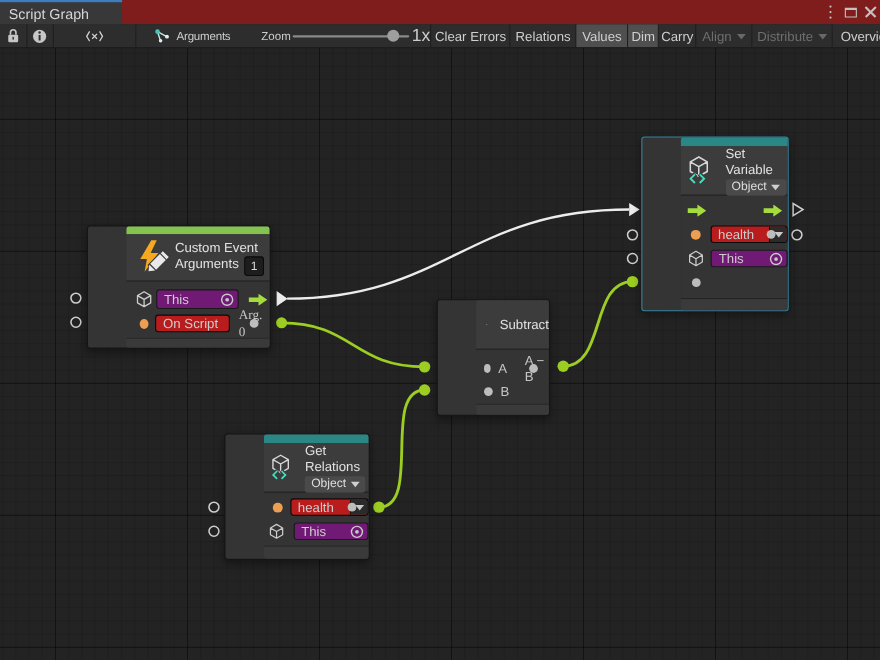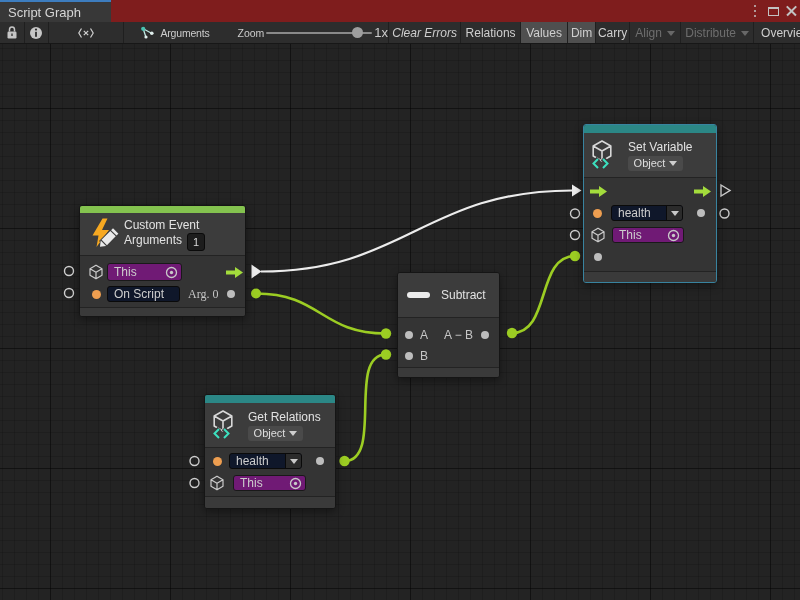--- a/index.html
+++ b/index.html
@@ -34,49 +34,49 @@
   .tb-btn.on { background:#4f4f4f; }
   .tb-btn.disabled { color:#6e6e6e; }
   .caret { width:0; height:0; border-left:4px solid transparent; border-right:4px solid transparent;
            border-top:5px solid #999; margin-left:5px; margin-top:1px; }
   .tb-btn.disabled .caret { border-top-color:#686868; }
   .go-wrap { display:flex; align-items:center; margin-left:16px; }
   .go-label { margin-left:6px; font-size:10.5px; letter-spacing:-0.2px; color:#cccccc; }
   .zoom-label { margin-left:28px; font-size:10.5px; color:#cccccc; }
   .zoom-track { position:relative; width:106px; height:2px; background:#8a8a8a; border-radius:1px; margin-left:2px; }
   .zoom-thumb { position:absolute; top:-4.5px; left:86px; width:11px; height:11px; border-radius:50%; background:#9e9e9e; }
-  .zoom-value { margin-left:2px; font-size:13px; color:#cccccc; margin-right:0; }
+  .zoom-value { margin-left:2px; font-size:16px; color:#cccccc; margin-right:0; }
 
   
   .canvas { position:absolute; left:0; top:44px; width:800px; height:556px;
     background-color:#232323;
     background-image:
       linear-gradient(rgba(0,0,0,0.40) 1px, transparent 1px),
       linear-gradient(90deg, rgba(0,0,0,0.40) 1px, transparent 1px),
       linear-gradient(rgba(0,0,0,0.13) 1px, transparent 1px),
       linear-gradient(90deg, rgba(0,0,0,0.13) 1px, transparent 1px);
     background-size:120px 120px, 120px 120px, 12px 12px, 12px 12px;
     background-position:50px 64px, 50px 64px, 2px 4px, 2px 4px;
   }
   svg.overlay { position:absolute; left:0; top:0; width:800px; height:556px; }
 
   
   .node { position:absolute; border-radius:3px; border:1px solid #151515;
-          box-shadow:0 3px 8px rgba(0,0,0,0.4); background:#343434; }
+          box-shadow:0 3px 8px rgba(0,0,0,0.4); background:#343434;padding-left:35px; }
   .node .colorbar { height:7px; border-radius:2px 2px 0 0; }
   .node .header { background:#3c3c3c; display:flex; align-items:center; }
   .node .body { background:#343434; border-top:1px solid #232323; }
   .node .footer { background:#3a3a3a; border-top:1px solid #232323; border-radius:0 0 2px 2px; }
   .row { position:relative; height:22px; display:flex; align-items:center; }
   .titleblock { display:flex; flex-direction:column; justify-content:center; }
   .node-title { font-size:12px; color:#e2e2e2; line-height:14px; }
 
   .field { position:relative; border-radius:3px; font-size:12px; color:#cdcdcd;
            display:flex; align-items:center; }
-  .field-dark { background:#0f172a; border:1px solid #0a0a0a; }
+  .field-dark { background:#b91c1c; border:1px solid #0a0a0a; }
   .field-obj { background:#701a75; border:1px solid #191919; }
   .dot { border-radius:50%; }
 
   
   #node-custom-event { left:79px; top:161px; width:167px; }
   #node-custom-event .header { height:42px; }
   #node-custom-event .body { padding:5px 0 2px 0; }
   
   #node-set-variable { left:583px; top:80px; width:134px; border:1.5px solid #38839f; box-shadow:0 3px 8px rgba(0,0,0,0.4); }
   #node-set-variable .header { height:44px; }
@@ -158,21 +158,21 @@
     </div>
 
     <span class="zoom-label">Zoom</span>
     <div style="display:flex; align-items:center;">
       <div class="zoom-track">
         <div class="zoom-thumb"></div>
       </div>
     </div>
     <span class="zoom-value">1x</span>
 
-    <div class="tb-btn" style="width:73px; border-left:1px solid #1f1f1f;font-style:italic;">
+    <div class="tb-btn" style="width:73px; border-left:1px solid #1f1f1f;">
         <span>Clear Errors</span>
       </div>
     <div class="tb-btn" style="width:60px">
         <span>Relations</span>
       </div>
     <div class="tb-btn on" style="width:47px">
         <span>Values</span>
       </div>
     <div class="tb-btn on" style="width:28px">
         <span>Dim</span>

